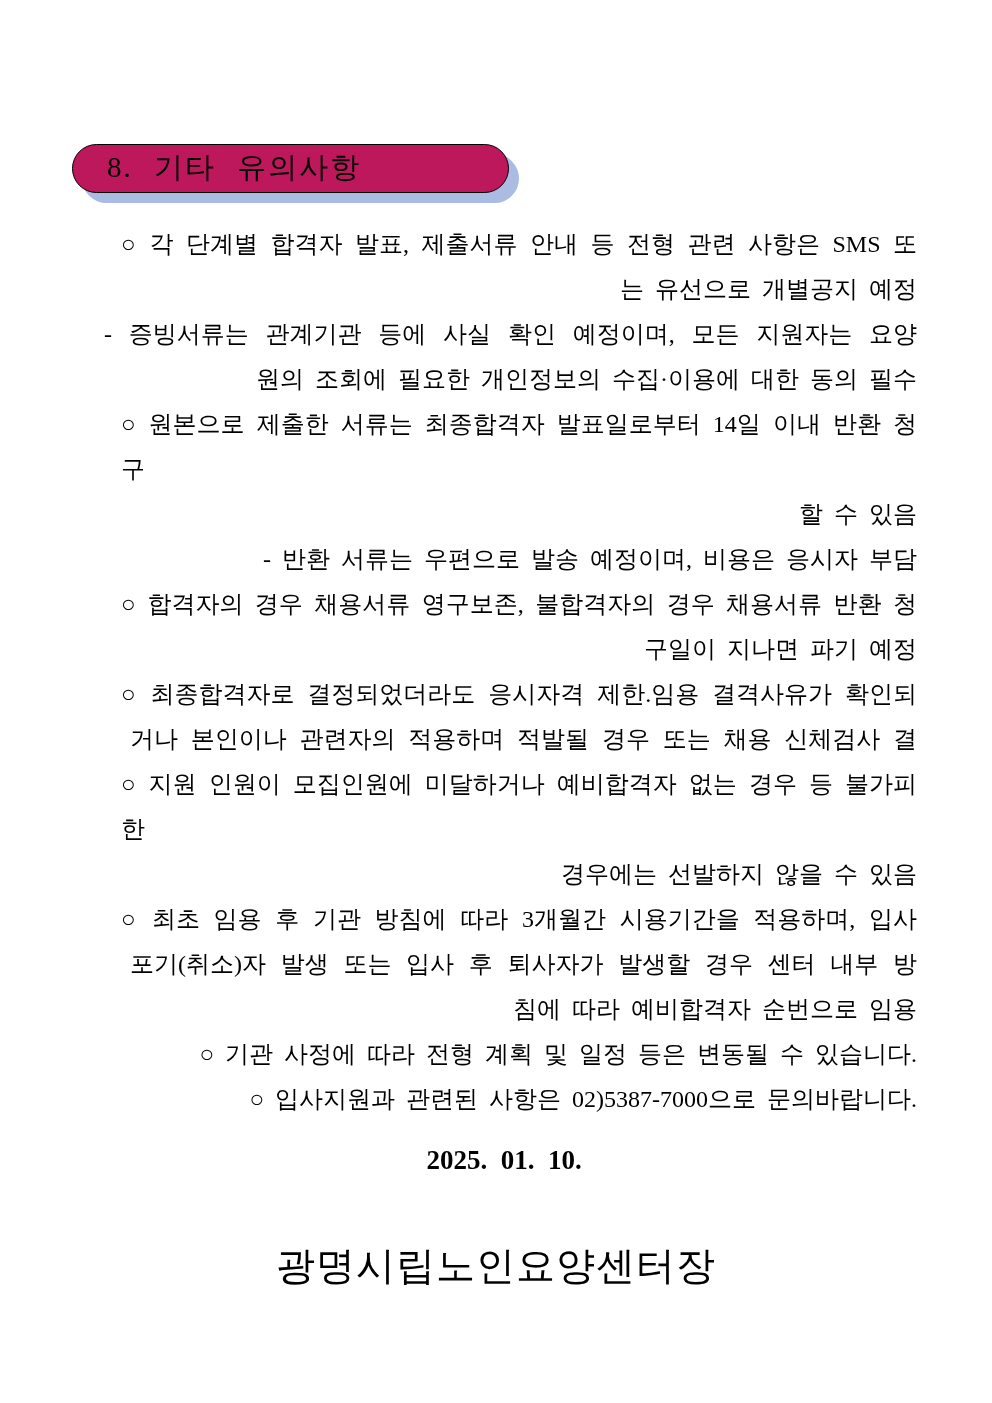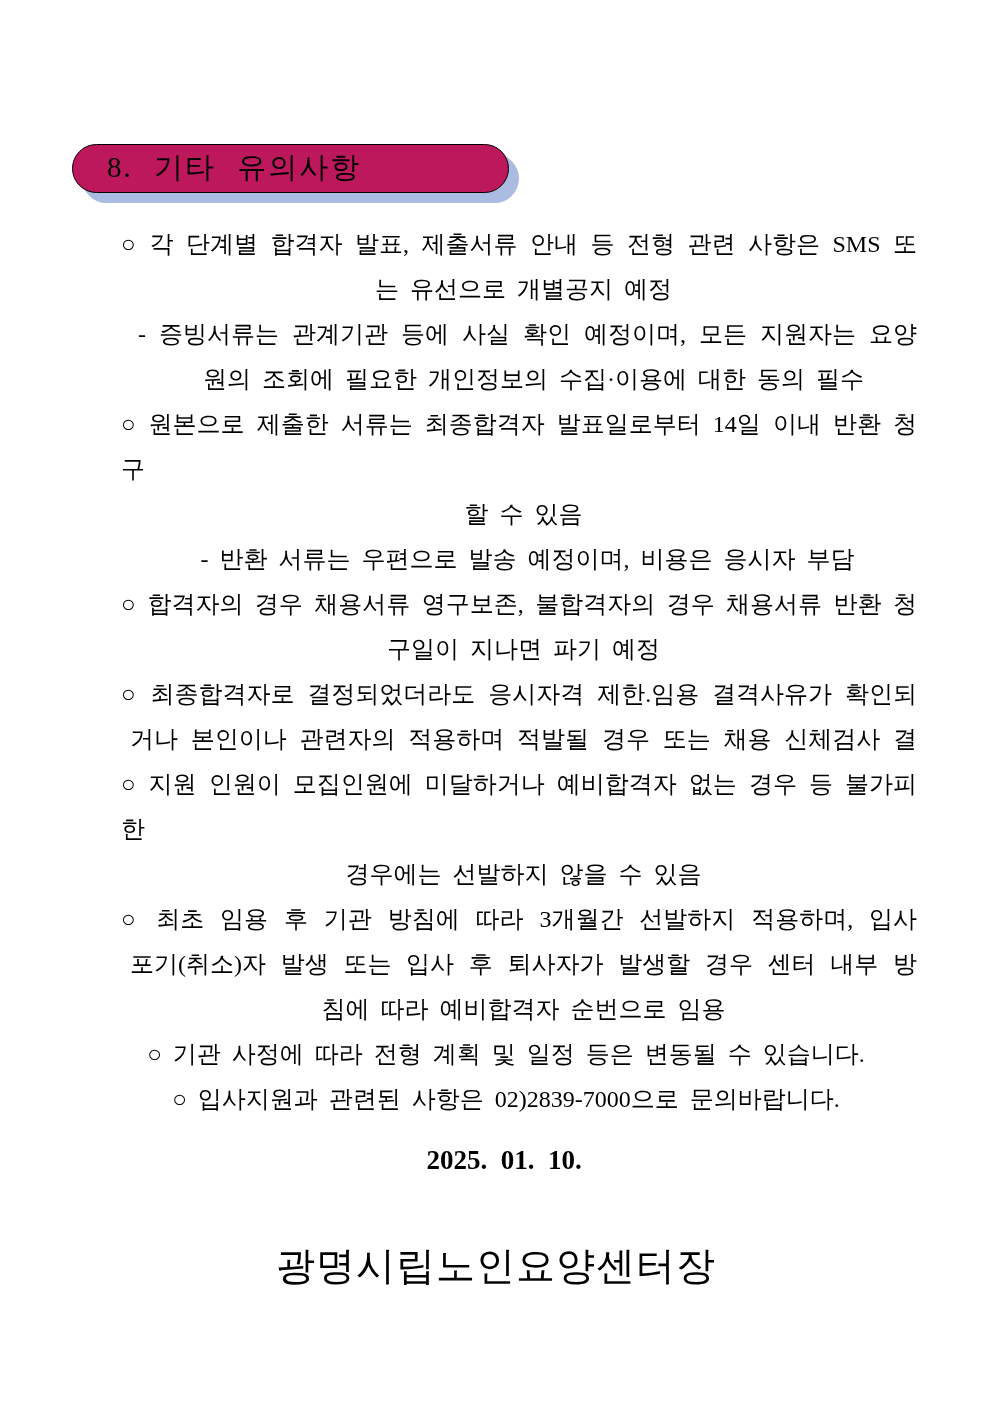--- a/index.html
+++ b/index.html
@@ -34,31 +34,31 @@
 
   
   .content {
     position: absolute; left: 95px; top: 222px;
     width: 822px;
   }
   .line {
     font-size: 24px;
     line-height: 45px;
     word-spacing: 5px;
-    text-align: center;
+    text-align: right;
     white-space: normal;
   }
   .j {
     text-align: justify;
     text-align-last: justify;
     -moz-text-align-last: justify;
     text-justify: inter-word;
     margin-left: 26px;
   }
-  .ind1 { margin-left: 43px; font-family: Liberation Serif, serif; }  
+  .ind1 { margin-left: 9px; font-family: Liberation Serif, serif; }  
   .ind2 { margin-left: 35px; }  
   .ind3 { margin-left: 55px; }  
   .marker { display: inline; }
 
   
   .date-line {
     position: absolute; left: 0; top: 1138px;
     width: 992px;
     padding-left: 16px;
     box-sizing: border-box;
@@ -119,31 +119,31 @@
       <div class="line j"><span class="marker">○</span> <span>최종합격자로 결정되었더라도 응시자격 제한.임용 결격사유가 확인되</span></div>
       <div class="line ind2 j">거나 본인이나 관련자의 적용하며 적발될 경우 또는 채용 신체검사 결</div>
     </div>
 
     <div>
       <div class="line j"><span class="marker">○</span> <span>지원 인원이 모집인원에 미달하거나 예비합격자 없는 경우 등 불가피한</span></div>
       <div class="line ind2">경우에는 선발하지 않을 수 있음</div>
     </div>
 
     <div>
-      <div class="line j"><span class="marker">○</span> <span>최초 임용 후 기관 방침에 따라 3개월간 선발하지 적용하며, 입사</span></div>
+      <div class="line j"><span class="marker">○</span> <span>최초 임용 후 기관 방침에 따라 3개월간 시용기간을 적용하며, 입사</span></div>
       <div class="line ind2 j">포기(취소)자 발생 또는 입사 후 퇴사자가 발생할 경우 센터 내부 방</div>
       <div class="line ind2">침에 따라 예비합격자 순번으로 임용</div>
     </div>
 
     <div>
       <div class="line"><span class="marker">○</span> <span>기관 사정에 따라 전형 계획 및 일정 등은 변동될 수 있습니다.</span></div>
     </div>
 
     <div>
-      <div class="line"><span class="marker">○</span> <span>입사지원과 관련된 사항은 02)2839-7000으로 문의바랍니다.</span></div>
+      <div class="line"><span class="marker">○</span> <span>입사지원과 관련된 사항은 02)5387-7000으로 문의바랍니다.</span></div>
     </div>
 
   </div>
 
   <div class="date-line">2025.  01.  10.</div>
 
   <div class="signature-line">광명시립노인요양센터장</div>
 
 </div>
 

